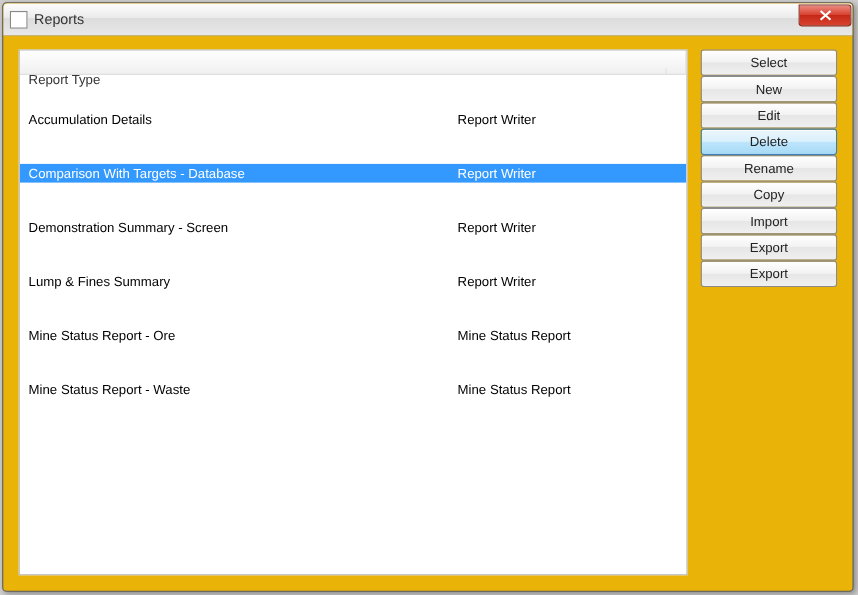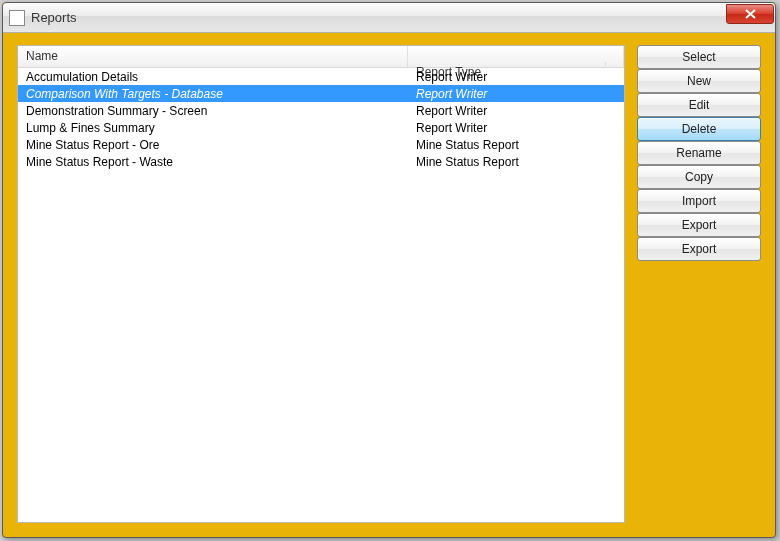--- a/index.html
+++ b/index.html
@@ -99,25 +99,26 @@
       flex: 1;
       overflow: auto;
     }
     .row {
       display: flex;
       height: 17px;
       align-items: center;
       font-size: 12px;
       color: #000;
       cursor: pointer;
+      margin-top: 32px;
     }
     .row .cell { padding: 0 8px; white-space: nowrap; overflow: hidden; }
     .row .cell-name { width: 390px; }
     .row .cell-type { flex: 1; }
-    .row.selected { background: #3399ff; color: #fff; font-style: italic; }
+    .row.selected { background: #3399ff; color: #fff; }
     .button-panel {
       width: 124px;
       display: flex;
       flex-direction: column;
       padding-top: 0;
     }
     .btn {
       height: 24px;
       background: linear-gradient(to bottom, #ffffff 0%, #f2f2f2 48%, #e6e6e6 50%, #f0f0f0 100%);
       border: 1px solid #8b8b8b;
@@ -147,21 +148,20 @@
       <svg width="11" height="10" viewBox="0 0 11 10">
         <path d="M1 1 L10 9 M10 1 L1 9" stroke="#fff" stroke-width="2" fill="none"></path>
       </svg>
     </div>
   </div>
 
   <div class="content">
 
     <div class="list-panel">
       <div class="list-header">
-        <div class="col col-name">Name</div>
         <div class="col col-type">Report Type</div>
         <div class="col col-spacer"></div>
       </div>
       <div class="list-body" id="list-body">
           <div class="row">
             <div class="cell cell-name">Accumulation Details</div>
             <div class="cell cell-type">Report Writer</div>
           </div>
           <div class="row selected">
             <div class="cell cell-name">Comparison With Targets - Database</div>

